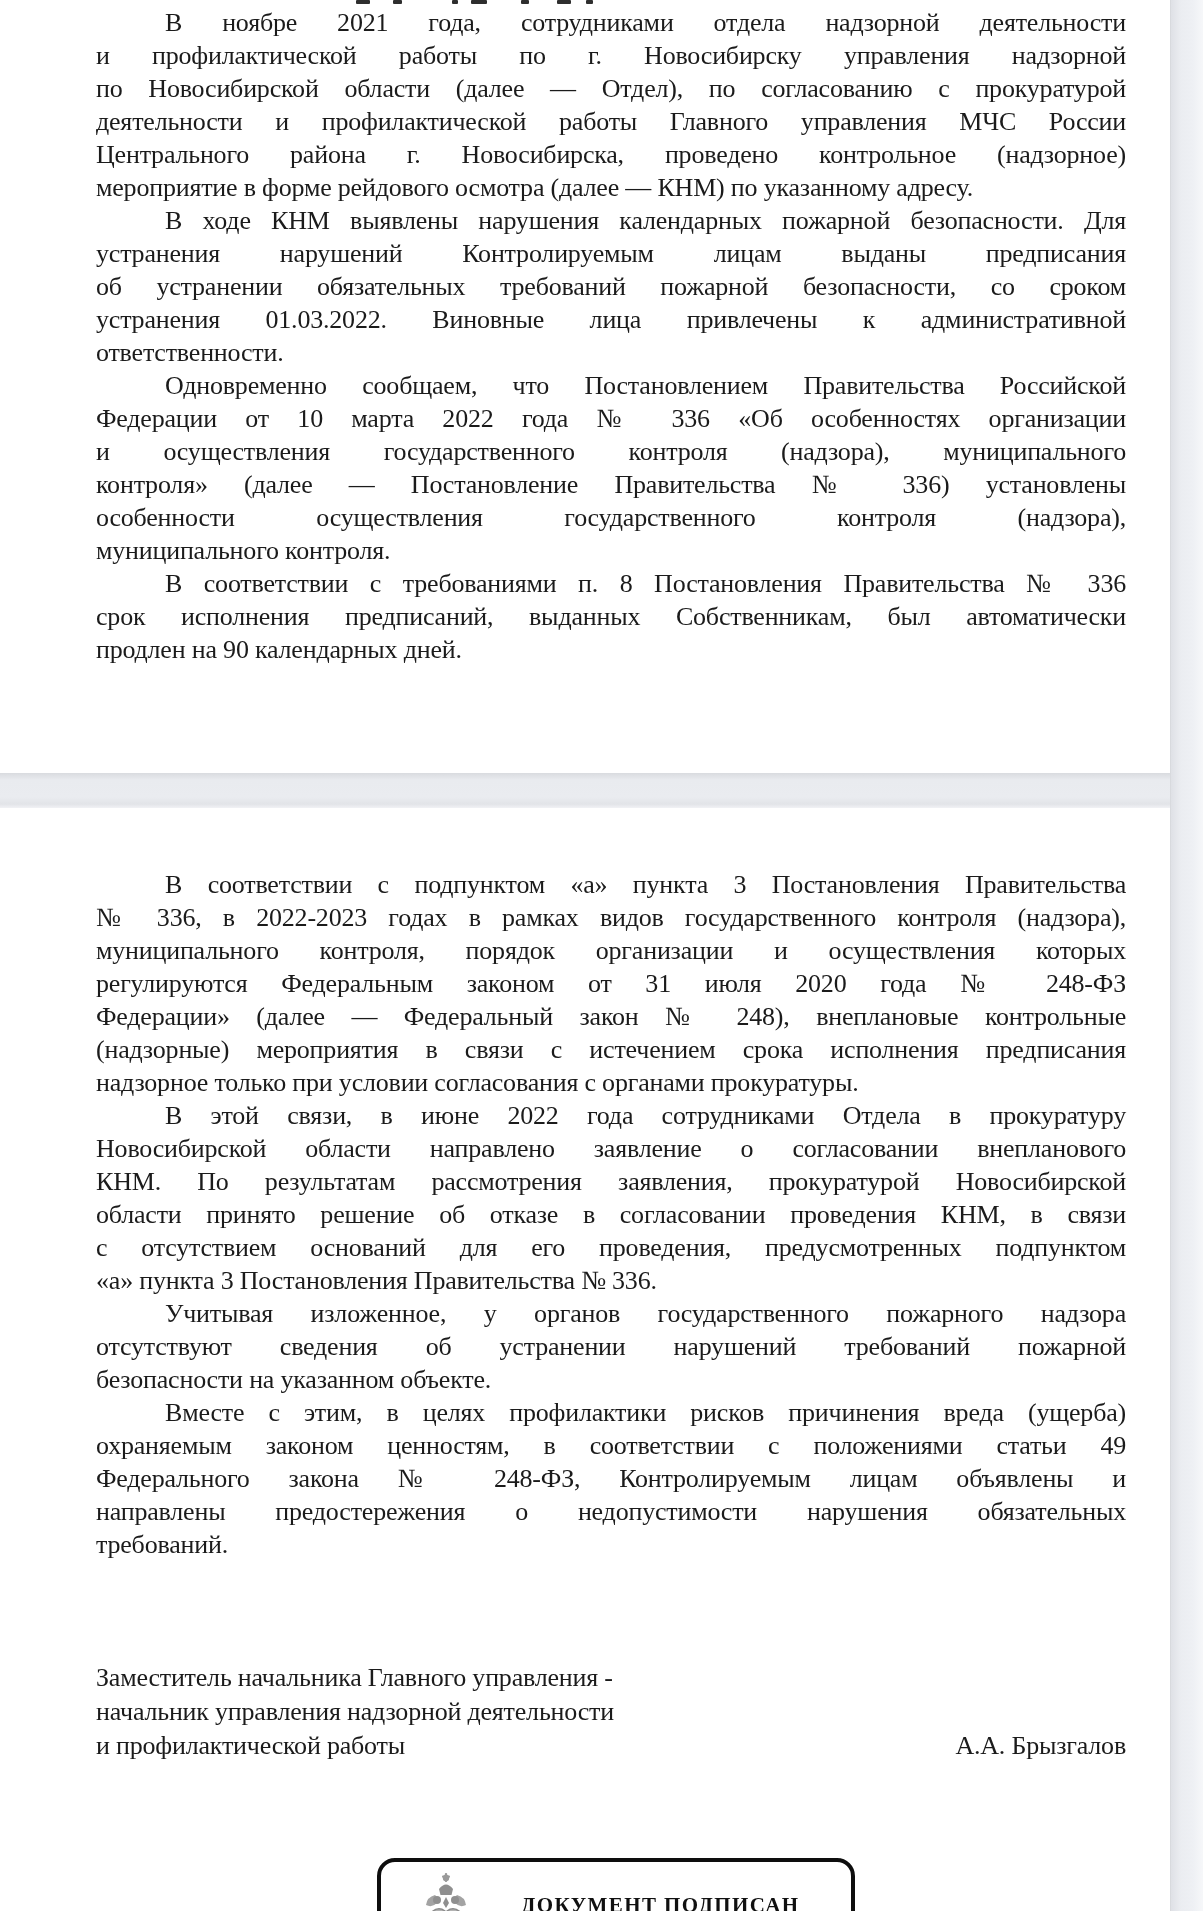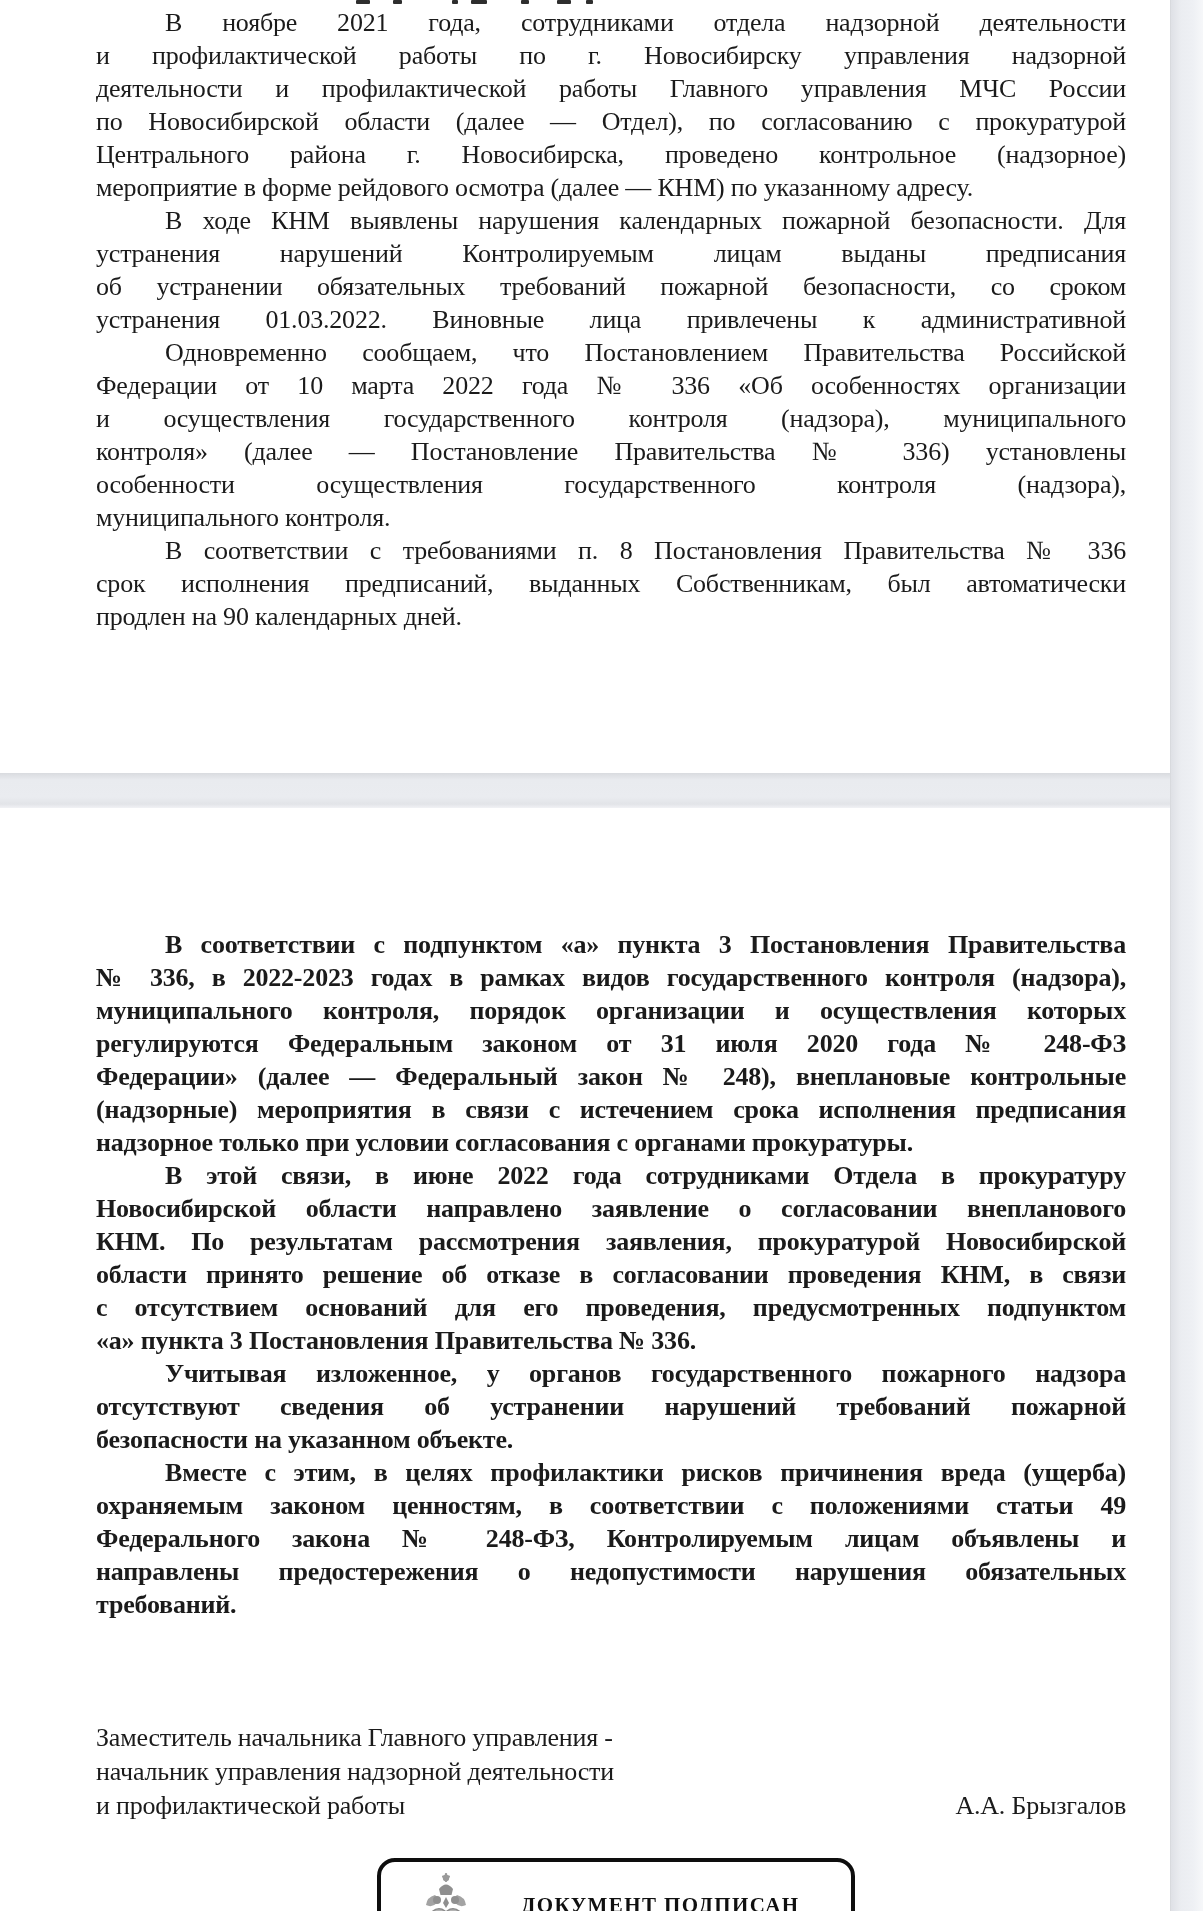--- a/index.html
+++ b/index.html
@@ -23,21 +23,21 @@
     position:absolute;left:0;top:773px;width:1170px;height:35px;
     background:linear-gradient(to bottom,#d9dbdf 0px,#e9ebef 7px,#eaecf0 24px,#e2e4e8 31px,#f1f2f5 35px);
   }
   
   .remnant{position:absolute;top:0;height:4px;background:#2e2e2e;border-radius:1px;}
   .r1{left:356px;width:14px;}.r2{left:393px;width:9px;}.r3{left:452px;width:6px;}
   .r4{left:471px;width:16px;}.r5{left:521px;width:8px;}.r6{left:557px;width:14px;}.r7{left:586px;width:7px;}
   
   .textcol{margin-left:96px;width:1030px;}
   .page-1 .textcol{padding-top:6px;}
-  .page-2 .textcol{padding-top:120px;font-weight:bold;}
+  .page-2 .textcol{padding-top:60px;}
   .line{
     height:33px;font-size:26px;line-height:33px;color:#1b1b1b;
     text-align:justify;text-align-last:justify;white-space:normal;
     letter-spacing:-0.2px;
   }
   .line.indent{text-indent:69px;}
   .line.last{text-align-last:left;}
   
   .signature{margin:100px 0 0 96px;width:1030px;color:#1b1b1b;}
   .sig-line{height:34px;font-size:26px;line-height:34px;letter-spacing:-0.2px;}
@@ -65,28 +65,29 @@
     <div class="remnant r1"></div>
     <div class="remnant r2"></div>
     <div class="remnant r3"></div>
     <div class="remnant r4"></div>
     <div class="remnant r5"></div>
     <div class="remnant r6"></div>
     <div class="remnant r7"></div>
     <div class="textcol">
         <div class="line indent">В ноябре 2021 года, сотрудниками отдела надзорной деятельности</div>
         <div class="line">и профилактической работы по г. Новосибирску управления надзорной</div>
+        <div class="line">по Новосибирской области (далее — Отдел), по согласованию с прокуратурой</div>
         <div class="line">деятельности и профилактической работы Главного управления МЧС России</div>
-        <div class="line">по Новосибирской области (далее — Отдел), по согласованию с прокуратурой</div>
         <div class="line">Центрального района г. Новосибирска, проведено контрольное (надзорное)</div>
         <div class="line last">мероприятие в форме рейдового осмотра (далее — КНМ) по указанному адресу.</div>
         <div class="line indent">В ходе КНМ выявлены нарушения календарных пожарной безопасности. Для</div>
         <div class="line">устранения нарушений Контролируемым лицам выданы предписания</div>
         <div class="line">об устранении обязательных требований пожарной безопасности, со сроком</div>
         <div class="line">устранения 01.03.2022. Виновные лица привлечены к административной</div>
+        <div class="line last">ответственности.</div>
         <div class="line indent">Одновременно сообщаем, что Постановлением Правительства Российской</div>
         <div class="line">Федерации от 10 марта 2022 года № 336 «Об особенностях организации</div>
         <div class="line">и осуществления государственного контроля (надзора), муниципального</div>
         <div class="line">контроля» (далее — Постановление Правительства № 336) установлены</div>
         <div class="line">особенности осуществления государственного контроля (надзора),</div>
         <div class="line last">муниципального контроля.</div>
         <div class="line indent">В соответствии с требованиями п. 8 Постановления Правительства № 336</div>
         <div class="line">срок исполнения предписаний, выданных Собственникам, был автоматически</div>
         <div class="line last">продлен на 90 календарных дней.</div>
       </div>

